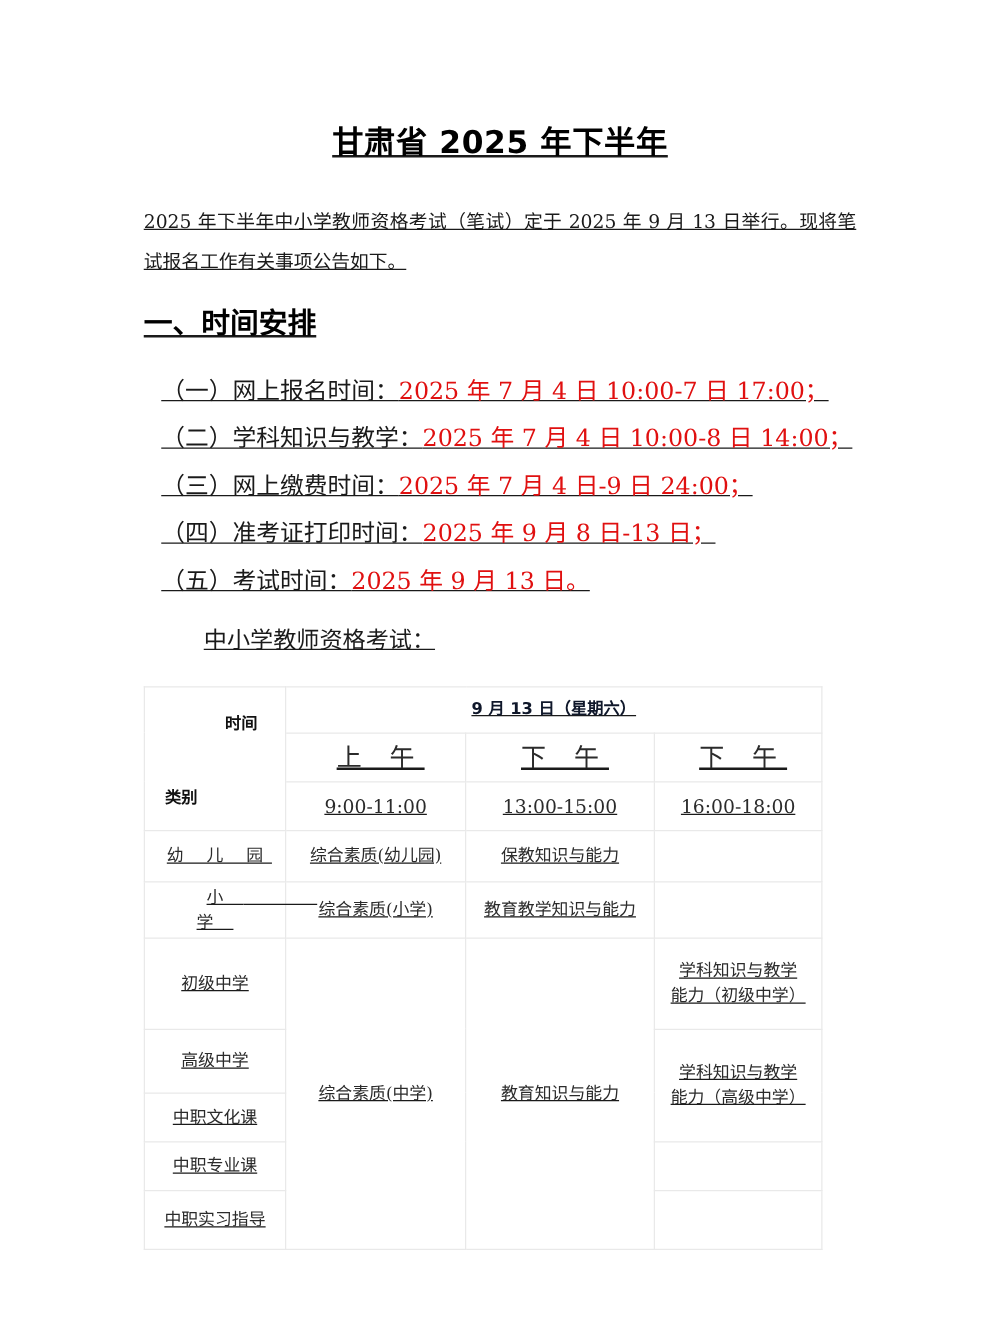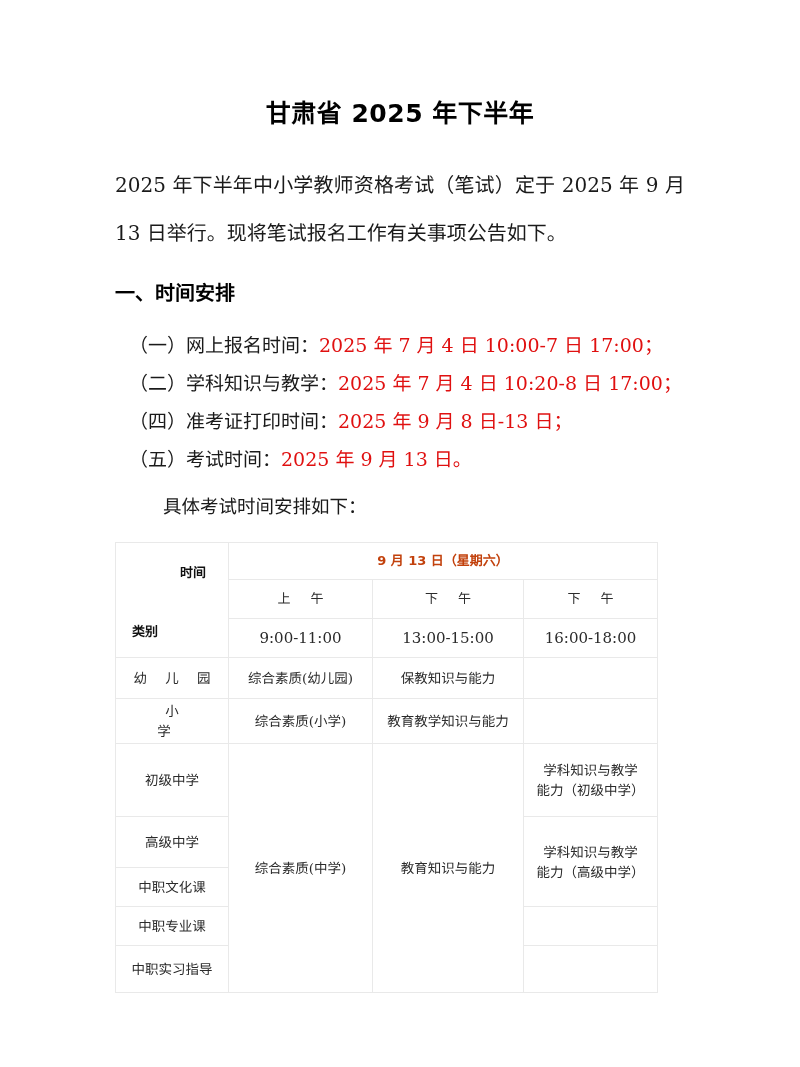--- a/index.html
+++ b/index.html
@@ -16,51 +16,52 @@
     -webkit-font-smoothing: antialiased;
     overflow: hidden;
   }
 
   .page {
     position: relative;
     width: 800px;
     height: 749px;
     box-sizing: border-box;
     padding: 0 115px;
+    text-decoration: underline;
   }
 
   
   .doc-title {
     text-align: center;
     font-family: "DejaVu Sans", "Liberation Sans", sans-serif;
     font-weight: bold;
     font-size: 25px;
     line-height: 52px;
     letter-spacing: 0.5px;
     color: #000;
   }
   .doc-title .line1 { padding-top: 88px; }
   .doc-title .line2 { }
 
   
   .intro {
     margin-top: 21px;
-    font-size: 20px;
-    line-height: 48px;
+    font-size: 15px;
+    line-height: 32px;
     text-align: justify;
     text-justify: inter-ideograph;
     color: #1a1a1a;
   }
 
   
   .section-heading {
     margin-top: 18px;
     font-family: "DejaVu Sans", "Liberation Sans", sans-serif;
     font-weight: bold;
-    font-size: 20px;
+    font-size: 23px;
     line-height: 32px;
     color: #000;
   }
 
   
   .time-list {
     margin: 0;
     padding: 0;
     list-style: none;
   }
@@ -135,27 +136,27 @@
     font-weight: bold;
     font-size: 13px;
     color: #111;
   }
 
   td.date-head {
     height: 32px;
     font-family: "DejaVu Sans", "Liberation Sans", sans-serif;
     font-weight: bold;
     font-size: 13px;
-    color: #c2410c;
+    color: #0f172a;
   }
   td.session-head {
     height: 34px;
     letter-spacing: 8px;
     text-indent: 8px;
-    font-size: 13px;
+    font-size: 20px;
   }
   td.time-head {
     height: 34px;
     font-size: 15px;
   }
 
   td.cat-spaced {
     letter-spacing: 7px;
     text-indent: 7px;
   }
@@ -191,31 +192,34 @@
 
   <p class="intro">2025 年下半年中小学教师资格考试（笔试）定于 2025 年 9 月 13 日举行。现将笔试报名工作有关事项公告如下。</p>
 
   <h2 class="section-heading">一、时间安排</h2>
 
   <ul class="time-list">
     <li class="time-item">
       <span class="label">（一）网上报名时间：</span><span class="value">2025 年 7 月 4 日 10:00-7 日 17:00；</span>
     </li>
     <li class="time-item">
-      <span class="label">（二）学科知识与教学：</span><span class="value">2025 年 7 月 4 日 10:20-8 日 17:00；</span>
+      <span class="label">（二）学科知识与教学：</span><span class="value">2025 年 7 月 4 日 10:00-8 日 14:00；</span>
+    </li>
+    <li class="time-item">
+      <span class="label">（三）网上缴费时间：</span><span class="value">2025 年 7 月 4 日-9 日 24:00；</span>
     </li>
     <li class="time-item">
       <span class="label">（四）准考证打印时间：</span><span class="value">2025 年 9 月 8 日-13 日；</span>
     </li>
     <li class="time-item">
       <span class="label">（五）考试时间：</span><span class="value">2025 年 9 月 13 日。</span>
     </li>
   </ul>
 
-  <p class="table-intro">具体考试时间安排如下：</p>
+  <p class="table-intro">中小学教师资格考试：</p>
 
   <div class="table-wrap">
     <table class="schedule">
       <colgroup>
         <col class="c1">
           <col class="c2">
           <col class="c3">
           <col class="c4">
       </colgroup>
       <tbody>

